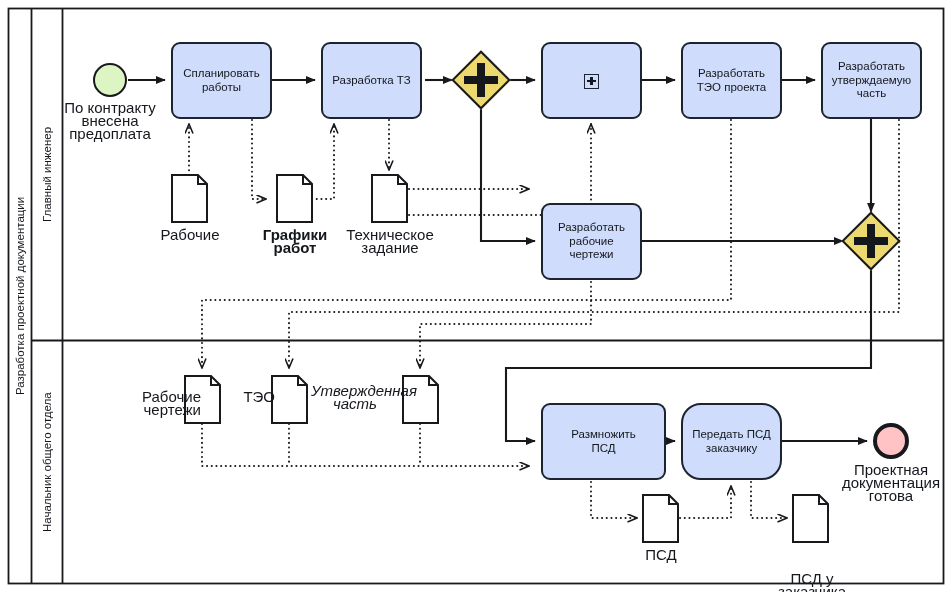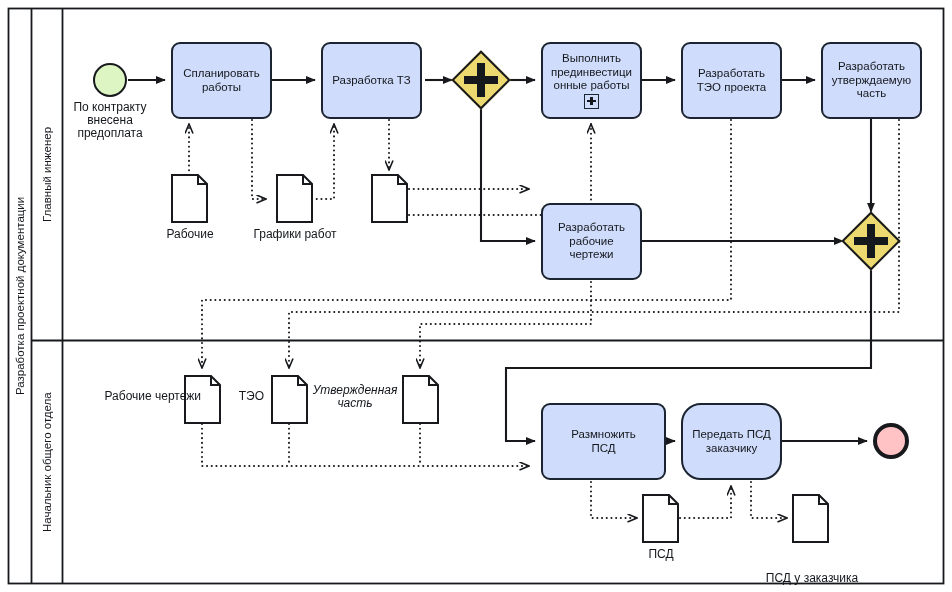--- a/index.html
+++ b/index.html
@@ -49,21 +49,21 @@
     background:#ecd970;
     border:2.2px solid #17191d;
     box-sizing:border-box;
     transform:rotate(45deg);
   }
   .gw-plus{position:absolute;pointer-events:none;}
   .gw-plus:before,.gw-plus:after{content:"";position:absolute;background:#14171c;}
 
   .lbl{
     position:absolute;
-    font-size:12px;
+    font-size:15px;
     line-height:13px;
     color:#14171c;
     text-align:center;
     white-space:pre-line;
   }
   .lbl.right{text-align:right;}
   .lane-title{
     position:absolute;
     font-size:11.5px;
     color:#14171c;
@@ -172,42 +172,42 @@
     <div class="lane-title" style="left:8px;top:8px;width:24px;height:575px;">Разработка проектной документации</div>
     <div class="lane-title" style="left:32px;top:9px;width:30px;height:331px;">Главный инженер</div>
     <div class="lane-title" style="left:32px;top:341px;width:30px;height:242px;">Начальник общего отдела</div>
 
     <div class="event start" style="left:93px;top:63px;width:34px;height:34px;"></div>
     <div class="lbl" style="left:60px;top:101px;width:100px;">По контракту
 внесена
 предоплата</div>
 
     <div class="event end" style="left:873px;top:423px;width:36px;height:36px;"></div>
+    <div class="lbl" style="left:836px;top:463px;width:110px;">Проектная
+документация
+готова</div>
 
     <div class="gateway" style="left:460px;top:59px;width:42px;height:42px;"></div>
     <div class="gw-plus" style="left:464px;top:76px;width:34px;height:8px;background:#14171c;"></div>
     <div class="gw-plus" style="left:477px;top:63px;width:8px;height:34px;background:#14171c;"></div>
 
     <div class="gateway" style="left:850px;top:220px;width:42px;height:42px;"></div>
     <div class="gw-plus" style="left:854px;top:237px;width:34px;height:8px;background:#14171c;"></div>
     <div class="gw-plus" style="left:867px;top:224px;width:8px;height:34px;background:#14171c;"></div>
 
     <div class="task" style="left:171px;top:42px;width:101px;height:77px;">
       <span class="tlabel">Спланировать
 работы</span>
     </div>
 
     <div class="task" style="left:321px;top:42px;width:101px;height:77px;">
       <span class="tlabel">Разработка ТЗ</span>
     </div>
 
     <div class="task" style="left:541px;top:42px;width:101px;height:77px;">
-      <span class="tlabel">Выполнить
-прединвестици
-онные работы</span>
       <span class="subproc-marker"></span>
     </div>
 
     <div class="task" style="left:681px;top:42px;width:101px;height:77px;">
       <span class="tlabel">Разработать
 ТЭО проекта</span>
     </div>
 
     <div class="task" style="left:821px;top:42px;width:101px;height:77px;">
       <span class="tlabel">Разработать
@@ -225,24 +225,26 @@
       <span class="tlabel">Размножить
 ПСД</span>
     </div>
 
     <div class="task" style="left:681px;top:403px;width:101px;height:77px;border-radius:20px;">
       <span class="tlabel">Передать ПСД
 заказчику</span>
     </div>
 
     <div class="lbl" style="left:144px;top:228px;width:92px;">Рабочие</div>
-    <div class="lbl" style="left:249px;top:228px;width:92px;">Графики работ</div>
+    <div class="lbl" style="left:249px;top:228px;width:92px;font-weight:bold;">Графики работ</div>
+    <div class="lbl" style="left:344px;top:228px;width:92px;">Техническое
+задание</div>
 
     <div class="lbl right" style="left:65px;top:390px;width:112px;margin-left:24px;">Рабочие чертежи</div>
-    <div class="lbl right" style="left:226px;top:390px;width:38px;">ТЭО</div>
+    <div class="lbl right" style="left:237px;top:390px;width:38px;">ТЭО</div>
     <div class="lbl" style="left:311px;top:384px;width:88px;font-style:italic;">Утвержденная
 часть</div>
 
     <div class="lbl" style="left:615px;top:548px;width:92px;">ПСД</div>
     <div class="lbl" style="left:757px;top:548px;width:110px;margin-top:24px;">ПСД у заказчика</div>
 
   </div>
 </div>
 
 </body></html>

